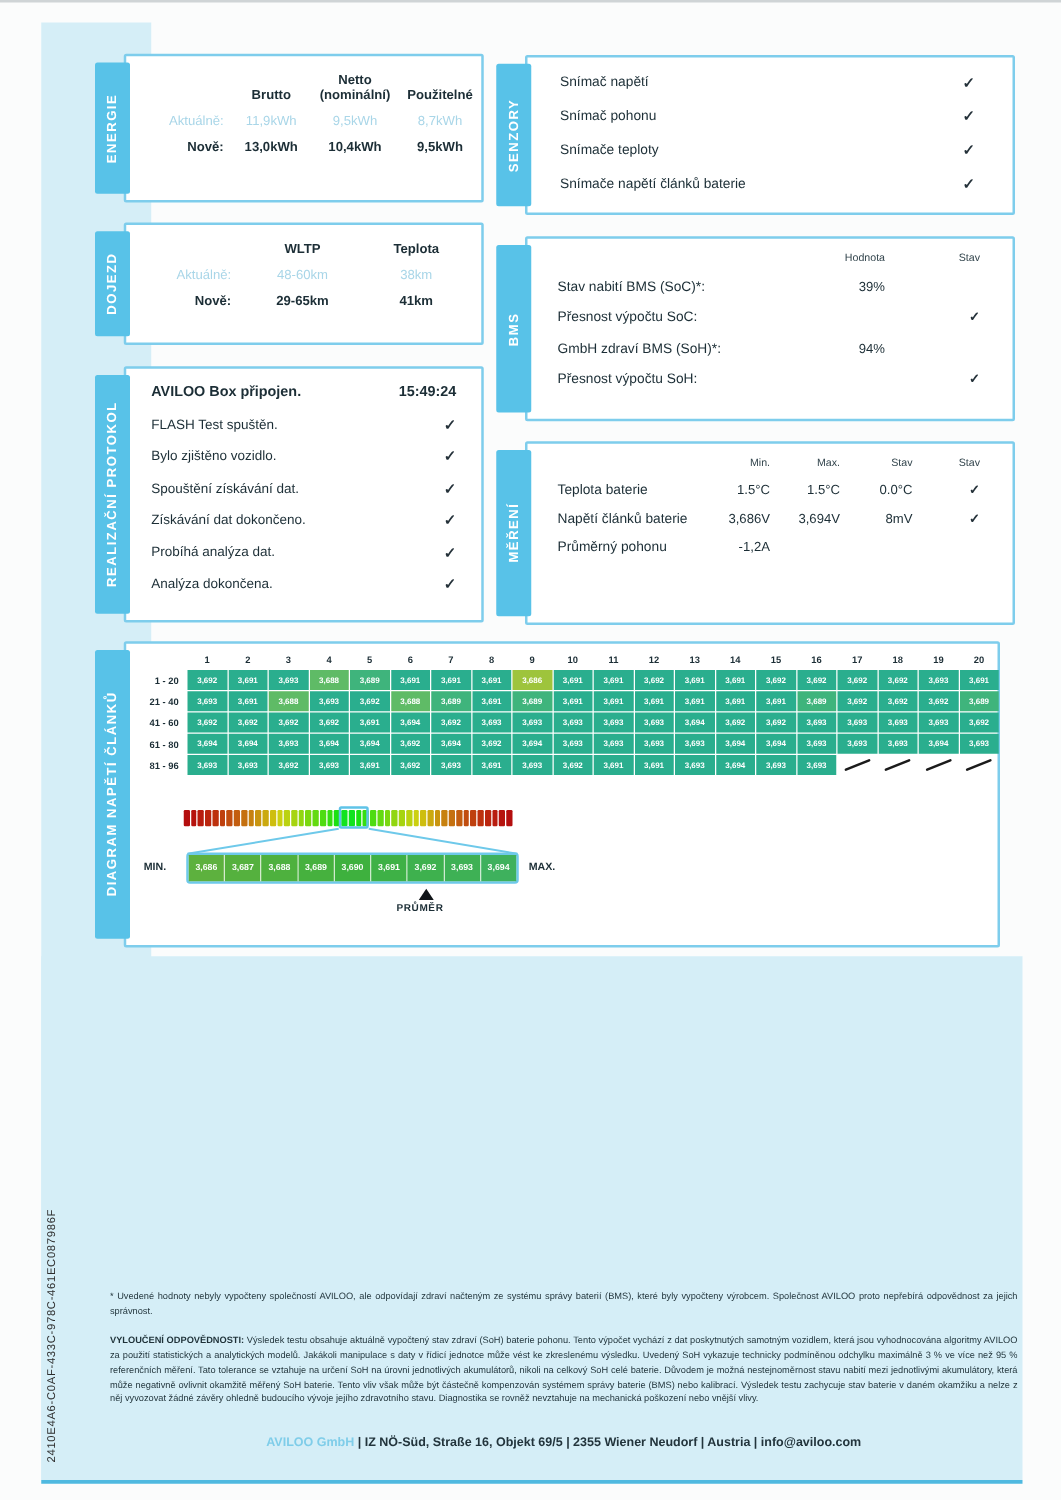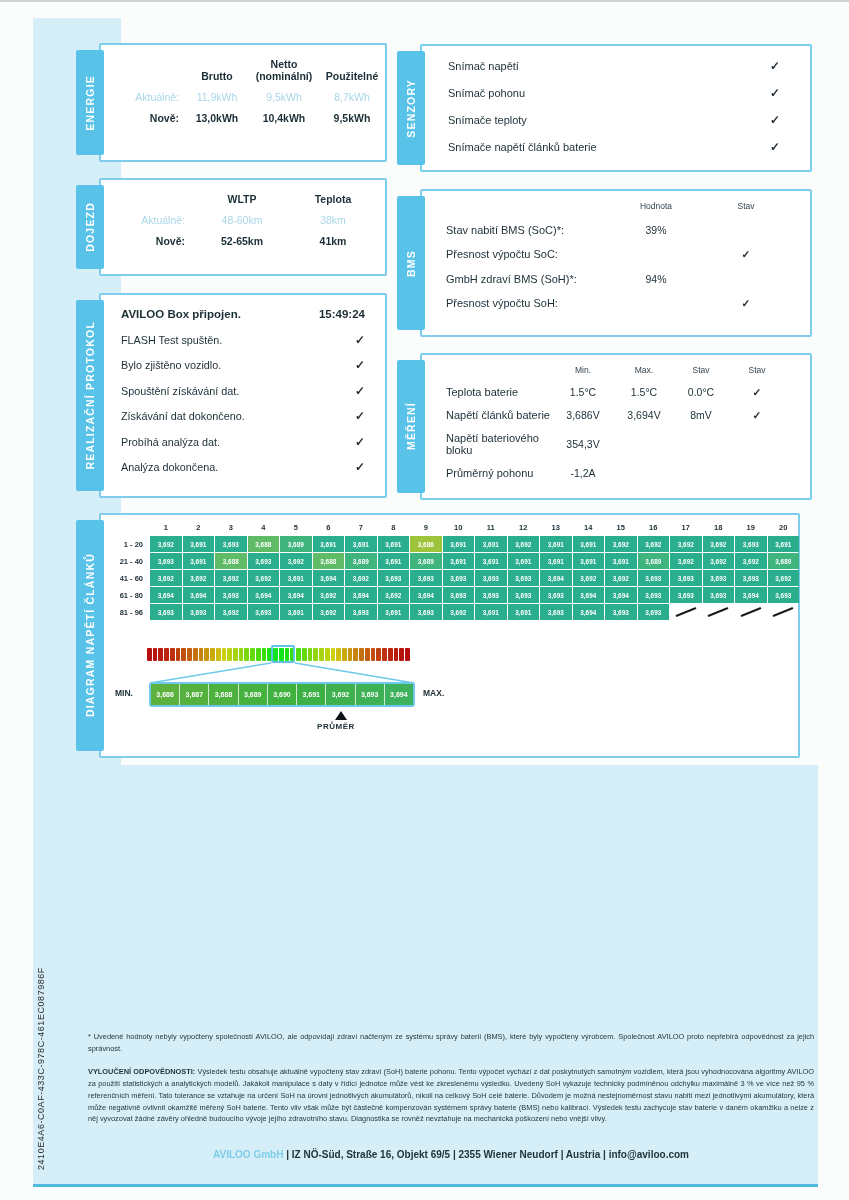--- a/index.html
+++ b/index.html
@@ -26,21 +26,21 @@
 .mt-row.head .cell{font-size:10.5px;line-height:1.15}
 .mt-row.muted .cell,.mt-row.muted .lbl{color:#a9d6e8;font-weight:normal}
 .plist{padding:13px 20px 0 20px;display:flex;flex-direction:column;gap:13.5px}
 .prow{display:flex;justify-content:space-between;align-items:center;font-size:10.8px}
 .prow .t{font-weight:bold;font-size:11.5px}
 .check{font-weight:bold;color:#25323a;font-size:12px;line-height:1}
 .slist{padding:14px 30px 0 26px;display:flex;flex-direction:column;gap:15px}
 .srow{display:flex;justify-content:space-between;align-items:center;font-size:11px}
 .grid-rows{padding:10px 26px 0 24px;display:flex;flex-direction:column;gap:12.5px}
 .grow{display:grid;grid-template-columns:var(--c);align-items:center;font-size:11px}
-.grow .v{text-align:center;font-size:10.5px}
+.grow .v{text-align:right;font-size:10.5px}
 .grow.head{font-size:8.5px;color:#33454d}
 .grow.head .v{font-size:8.5px}
 #mereni .grid-rows{gap:11px}
 
 .cv-table{position:absolute;left:2px;top:8px;width:696px;display:grid;grid-template-columns:46px repeat(20,1fr);row-gap:1px;column-gap:1px}
 .cv-num{font-size:7.5px;font-weight:bold;text-align:center;padding-bottom:3px;align-self:end}
 .cv-lbl{font-size:7.5px;font-weight:bold;text-align:right;padding-right:6px;align-self:center}
 .cv-cell{height:16px;display:flex;align-items:center;justify-content:center;color:#fff;font-weight:bold;font-size:6.4px}
 .cv-cell.empty{background:transparent}
 .slash{display:block;width:70%;height:2px;background:#1b1b1b;transform:rotate(-22deg);border-radius:1px}
@@ -105,21 +105,21 @@
         <div class="cell">WLTP</div>
         <div class="cell">Teplota</div>
       </div>
       <div class="mt-row muted">
         <div class="lbl">Aktuálně:</div>
         <div class="cell">48-60km</div>
         <div class="cell">38km</div>
       </div>
       <div class="mt-row">
         <div class="lbl">Nově:</div>
-        <div class="cell">52-65km</div>
+        <div class="cell">29-65km</div>
         <div class="cell">41km</div>
       </div>
     </div>
 </section>
 
 <section class="panel" id="protokol">
   <div class="tab">
       <span>REALIZAČNÍ PROTOKOL</span>
     </div>
   <div class="plist">
@@ -229,27 +229,20 @@
         <span class="v">1.5°C</span>
         <span class="v">0.0°C</span>
         <span class="v check">✓</span>
       </div>
       <div class="grow">
         <span>Napětí článků baterie</span>
         <span class="v">3,686V</span>
         <span class="v">3,694V</span>
         <span class="v">8mV</span>
         <span class="v check">✓</span>
-      </div>
-      <div class="grow">
-        <span>Napětí bateriového bloku</span>
-        <span class="v">354,3V</span>
-        <span class="v"></span>
-        <span class="v"></span>
-        <span class="v check"></span>
       </div>
       <div class="grow">
         <span>Průměrný pohonu</span>
         <span class="v">-1,2A</span>
         <span class="v"></span>
         <span class="v"></span>
         <span class="v check"></span>
       </div>
     </div>
 </section>

